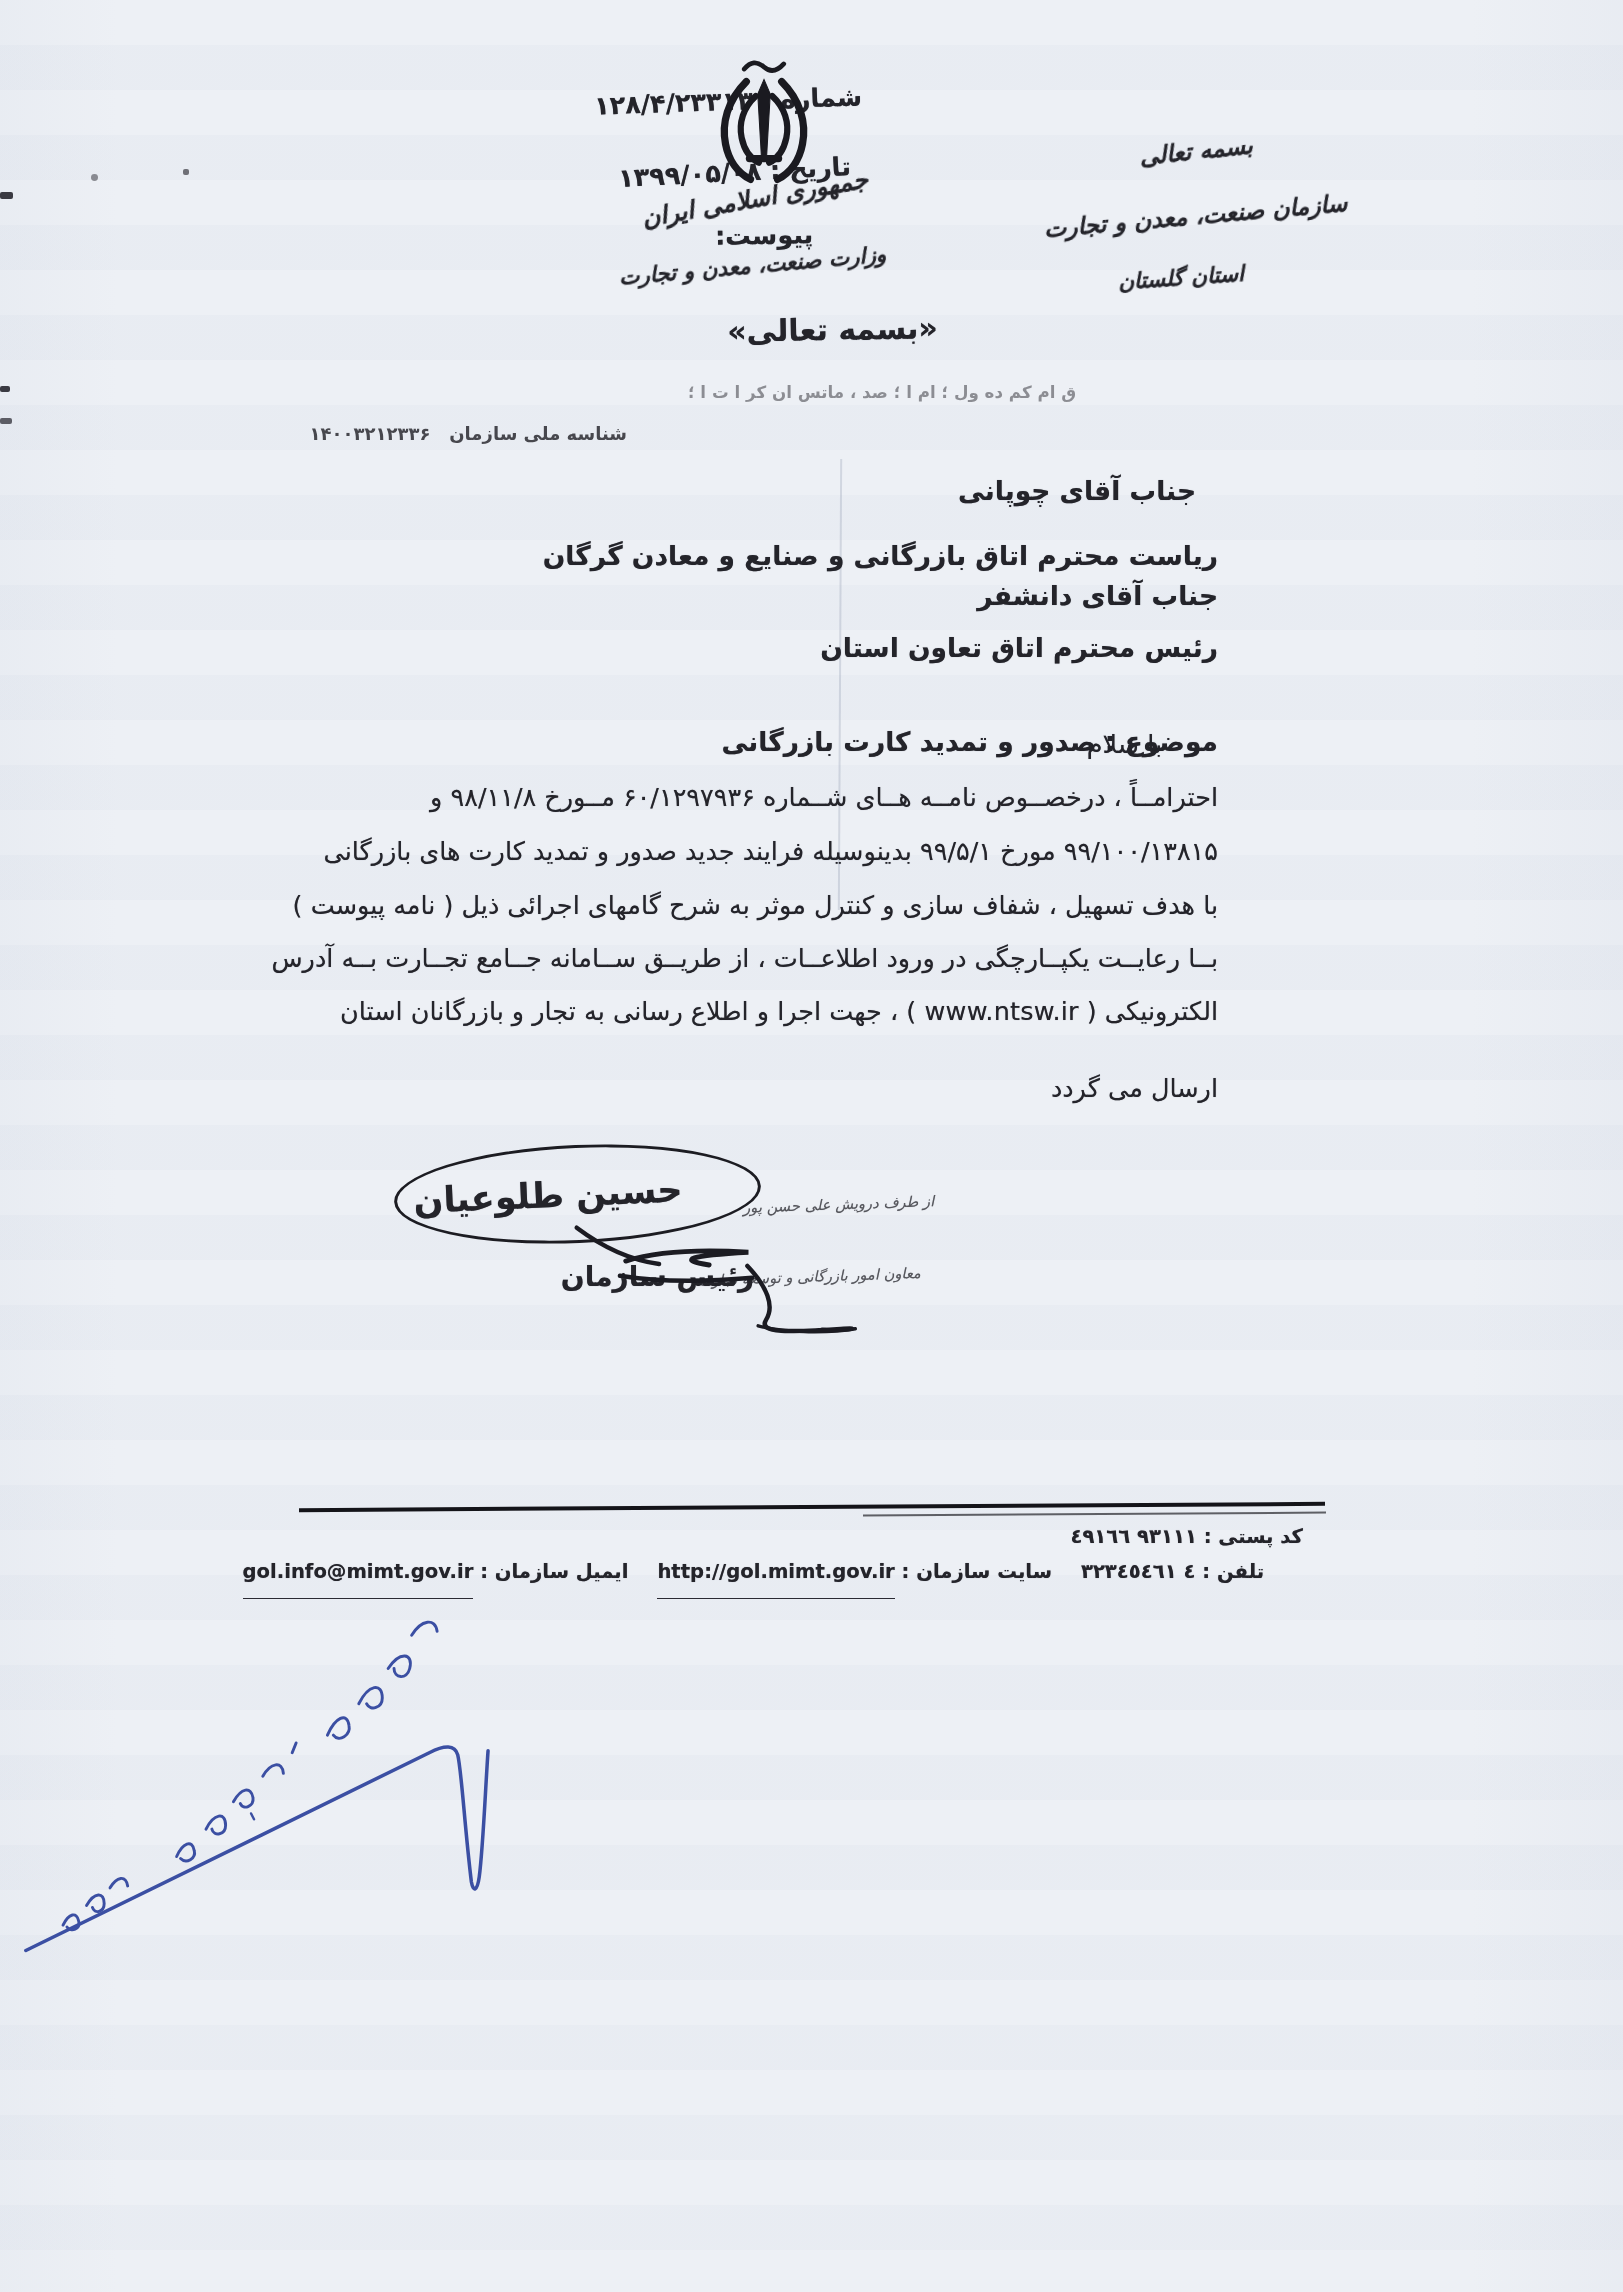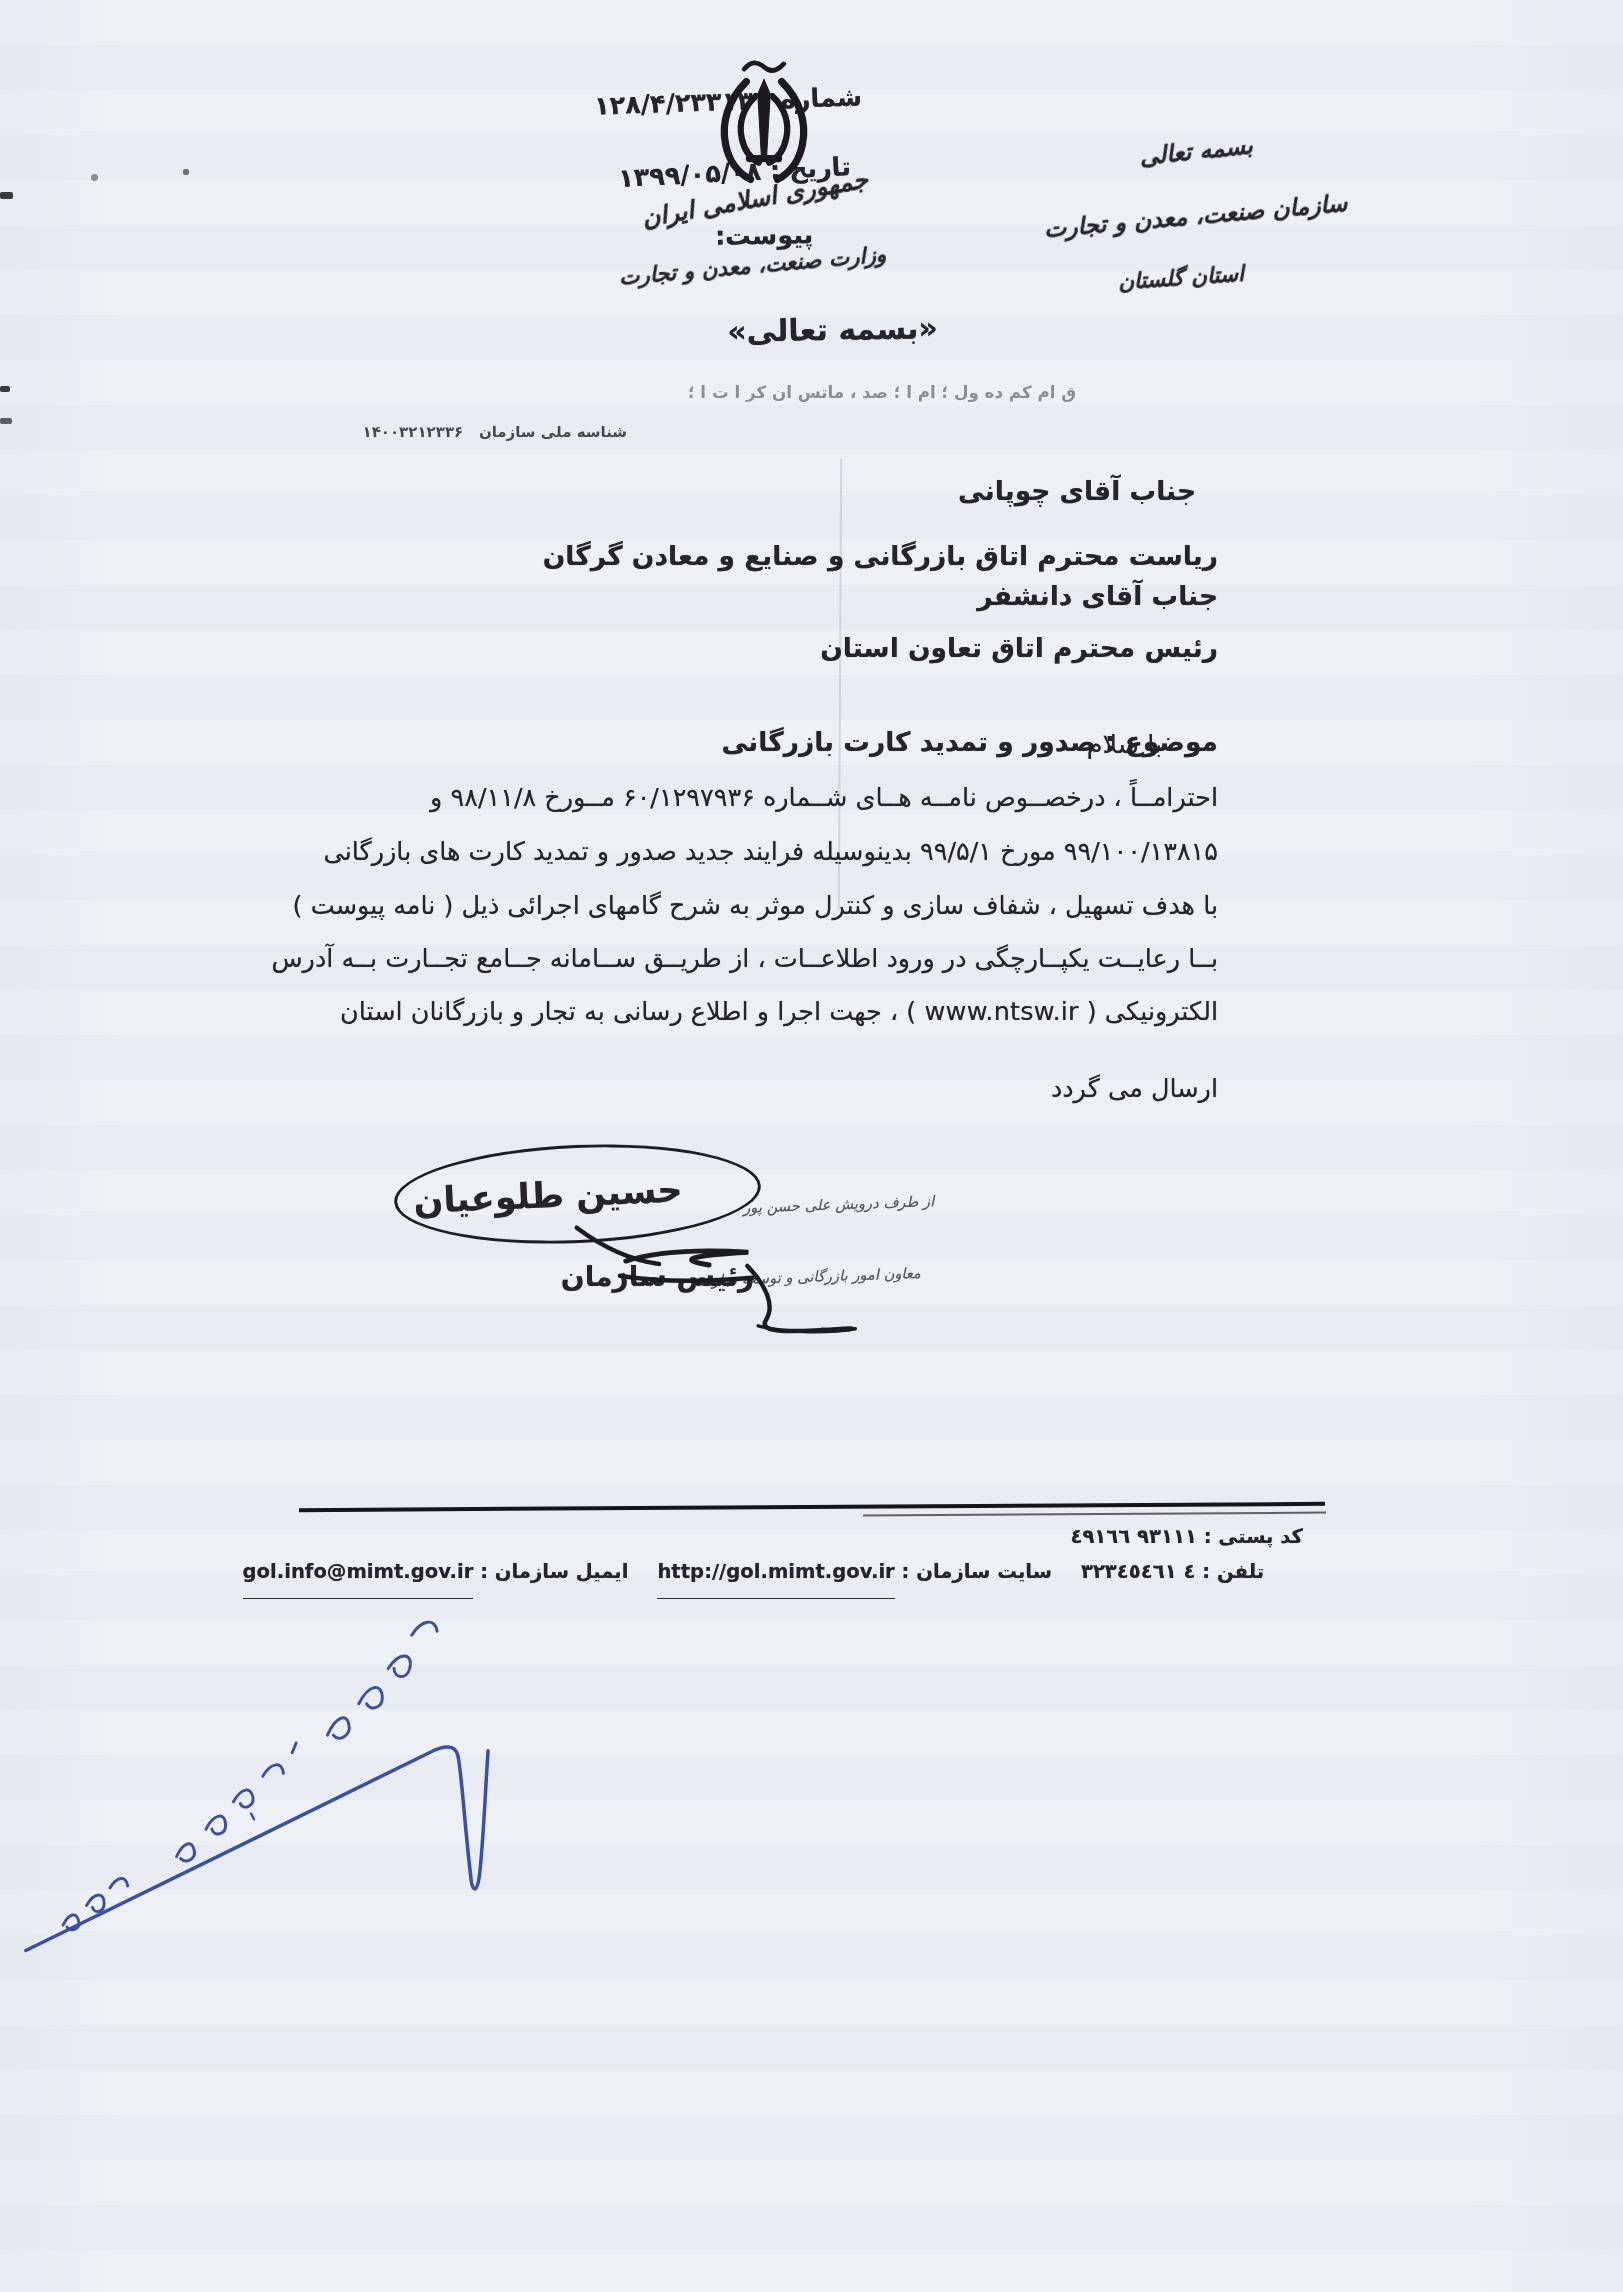--- a/index.html
+++ b/index.html
@@ -71,21 +71,21 @@
 
   <div class="abs rtl nastaliq scan soft" style="left:586px;top:184px;width:338px;text-align:center;font-size:24.5px;transform:rotate(-10deg);">جمهوری اسلامی ایران</div>
   <div class="abs rtl nastaliq scan soft" style="left:564px;top:253px;width:377px;text-align:center;font-size:21.6px;transform:rotate(-5deg);">وزارت صنعت، معدن و تجارت</div>
 
   <div class="abs rtl nastaliq scan soft" style="left:1093px;top:137px;width:206px;text-align:center;font-size:23.5px;transform:rotate(-6deg);">بسمه تعالی</div>
   <div class="abs rtl nastaliq scan soft" style="left:985px;top:202px;width:421px;text-align:center;font-size:23.5px;transform:rotate(-5deg);">سازمان صنعت، معدن و تجارت</div>
   <div class="abs rtl nastaliq scan soft" style="left:1066px;top:265px;width:230px;text-align:center;font-size:21.6px;transform:rotate(-4deg);">استان گلستان</div>
 
   <div class="abs rtl scan" style="left:720px;top:312px;width:225px;text-align:center;font-size:30px;font-weight:700;transform:rotate(-1deg);">«بسمه تعالی»</div>
   <div class="abs rtl" style="left:583px;top:382px;width:598px;text-align:center;font-size:16.7px;letter-spacing:2px;opacity:.48;filter:blur(0.4px);font-weight:600;">ق ام کم ده   ول ؛ ام ا ؛  صد ،  ماتس ان کر   ا ت ا ؛</div>
-  <div class="abs rtl" style="right:996px;top:423px;font-size:15px;opacity:.82;white-space:nowrap;font-weight:600;">
+  <div class="abs rtl" style="right:996px;top:423px;font-size:18px;opacity:.82;white-space:nowrap;font-weight:600;">
     <span>شناسه ملی سازمان</span>&nbsp;&nbsp;
     <span>۱۴۰۰۳۲۱۲۳۳۶</span>
   </div>
 
   <div class="abs rtl recipient scan" style="right:427px;top:475px;">جناب آقای چوپانی</div>
   <div class="abs rtl recipient scan" style="right:405px;top:529px;margin-top:11px;">ریاست محترم اتاق بازرگانی و صنایع و معادن گرگان</div>
   <div class="abs rtl recipient scan" style="right:405px;top:580px;">جناب آقای دانشفر</div>
   <div class="abs rtl recipient scan" style="right:405px;top:632px;">رئیس محترم اتاق تعاون استان</div>
   <div class="abs rtl recipient scan" style="right:405px;top:678px;margin-top:48px;">موضوع : صدور و تمدید کارت بازرگانی</div>
 

